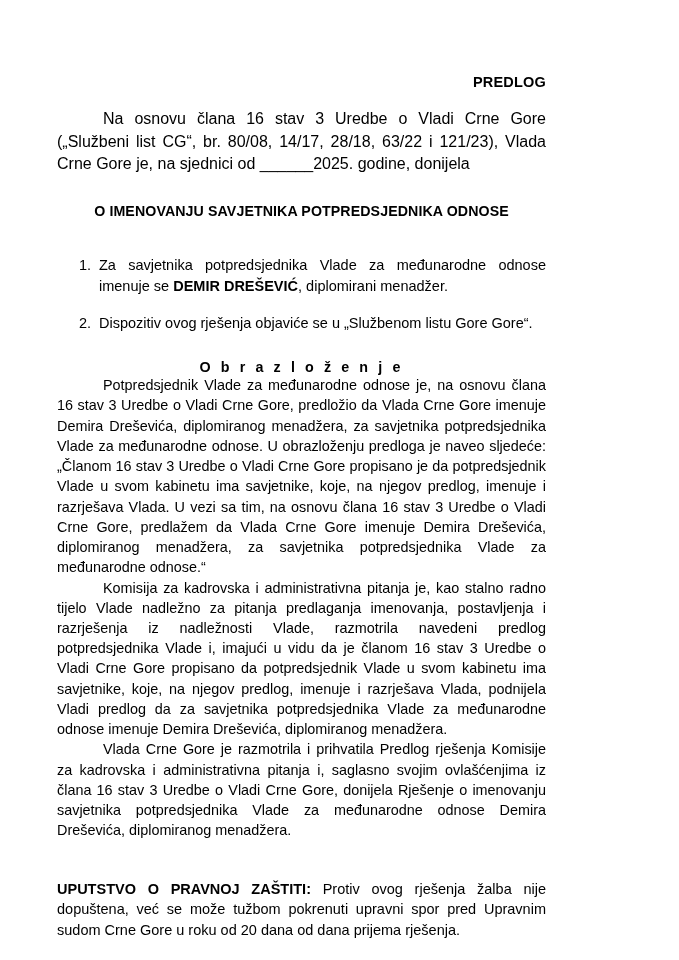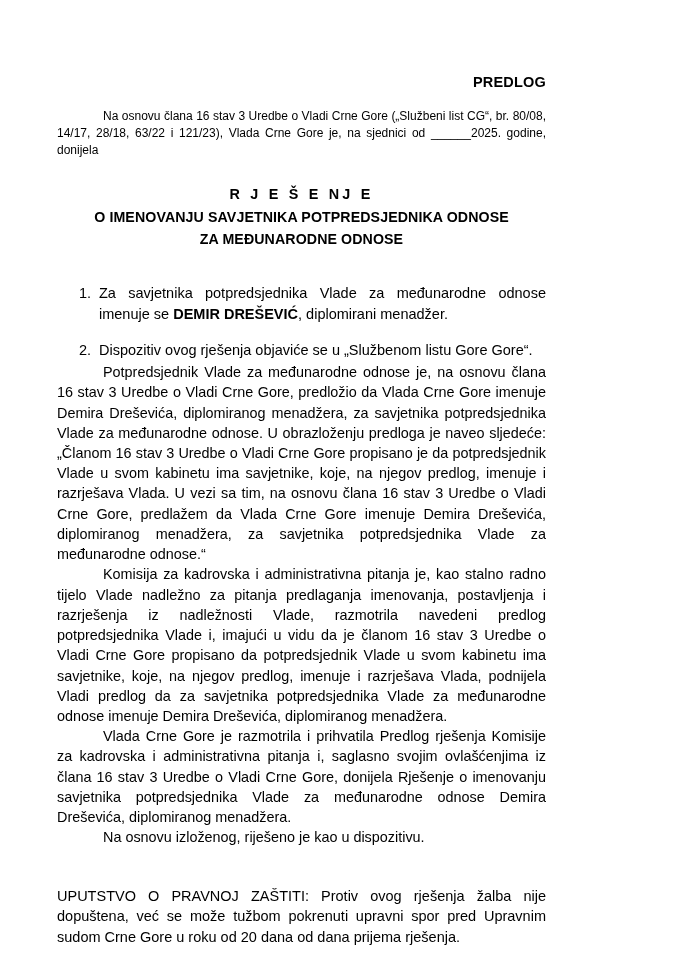--- a/index.html
+++ b/index.html
@@ -24,21 +24,21 @@
   }
   .doc-type {
     text-align: right;
     font-weight: bold;
     font-size: 14.5px;
     padding-top: 74px;
     letter-spacing: 0.2px;
   }
   .preamble {
     margin-top: 18px;
-    font-size: 12px;
+    font-size: 16px;
     line-height: 1.42;
     text-align: justify;
     text-indent: 46px;
     hyphens: none;
   }
   .title-block {
     margin-top: 26px;
     text-align: center;
     font-weight: bold;
     font-size: 14.2px;
@@ -80,45 +80,43 @@
   .body-block p {
     margin: 0;
     text-indent: 46px;
   }
   .legal-note {
     margin-top: 38px;
     font-size: 14.5px;
     line-height: 1.42;
     text-align: justify;
   }
-  .legal-note b { font-weight: normal; }
+  .legal-note b { font-weight: bold; }
 </style>
 </head>
 <body>
 
 <div class="page">
 
   <div class="doc-type">PREDLOG</div>
 
   <div class="preamble">Na osnovu člana 16 stav 3 Uredbe o Vladi Crne Gore („Službeni list CG“, br. 80/08, 14/17, 28/18, 63/22 i 121/23), Vlada Crne Gore je, na sjednici od ______2025. godine, donijela</div>
 
   <div class="title-block">
-    <div class="title-main">R J E Š E NJ E</div>
     <div class="title-sub">O IMENOVANJU SAVJETNIKA POTPREDSJEDNIKA ODNOSE</div>
-    <div class="title-sub">ZA MEĐUNARODNE ODNOSE</div>
   </div>
 
   <ol class="dispositiv">
     <li><span>Za savjetnika potpredsjednika Vlade za međunarodne odnose imenuje se </span><b>DEMIR DREŠEVIĆ</b><span>, diplomirani menadžer.</span></li>
     <li>Dispozitiv ovog rješenja objaviće se u „Službenom listu Gore Gore“.</li>
   </ol>
 
+  <div class="expl-heading">O b r a z l o ž e n j e</div>
 
   <div class="body-block">
     <p>Potpredsjednik Vlade za međunarodne odnose je, na osnovu člana 16 stav 3 Uredbe o Vladi Crne Gore, predložio da Vlada Crne Gore imenuje Demira Dreševića, diplomiranog menadžera, za savjetnika potpredsjednika Vlade za međunarodne odnose. U obrazloženju predloga je naveo sljedeće: „Članom 16 stav 3 Uredbe o Vladi Crne Gore propisano je da potpredsjednik Vlade u svom kabinetu ima savjetnike, koje, na njegov predlog, imenuje i razrješava Vlada. U vezi sa tim, na osnovu člana 16 stav 3 Uredbe o Vladi Crne Gore, predlažem da Vlada Crne Gore imenuje Demira Dreševića, diplomiranog menadžera, za savjetnika potpredsjednika Vlade za međunarodne odnose.“</p>
     <p>Komisija za kadrovska i administrativna pitanja je, kao stalno radno tijelo Vlade nadležno za pitanja predlaganja imenovanja, postavljenja i razrješenja iz nadležnosti Vlade, razmotrila navedeni predlog potpredsjednika Vlade i, imajući u vidu da je članom 16 stav 3 Uredbe o Vladi Crne Gore propisano da potpredsjednik Vlade u svom kabinetu ima savjetnike, koje, na njegov predlog, imenuje i razrješava Vlada, podnijela Vladi predlog da za savjetnika potpredsjednika Vlade za međunarodne odnose imenuje Demira Dreševića, diplomiranog menadžera.</p>
     <p>Vlada Crne Gore je razmotrila i prihvatila Predlog rješenja Komisije za kadrovska i administrativna pitanja i, saglasno svojim ovlašćenjima iz člana 16 stav 3 Uredbe o Vladi Crne Gore, donijela Rješenje o imenovanju savjetnika potpredsjednika Vlade za međunarodne odnose Demira Dreševića, diplomiranog menadžera.</p>
-    <p>Na osnovu izloženog, riješeno je kao u dispozitivu.</p>
   </div>
 
   <div class="legal-note"><b>UPUTSTVO O PRAVNOJ ZAŠTITI:</b><span> Protiv ovog rješenja žalba nije dopuštena, već se može tužbom pokrenuti upravni spor pred Upravnim sudom Crne Gore u roku od 20 dana od dana prijema rješenja.</span></div>
 
 </div>
 
 </body></html>

